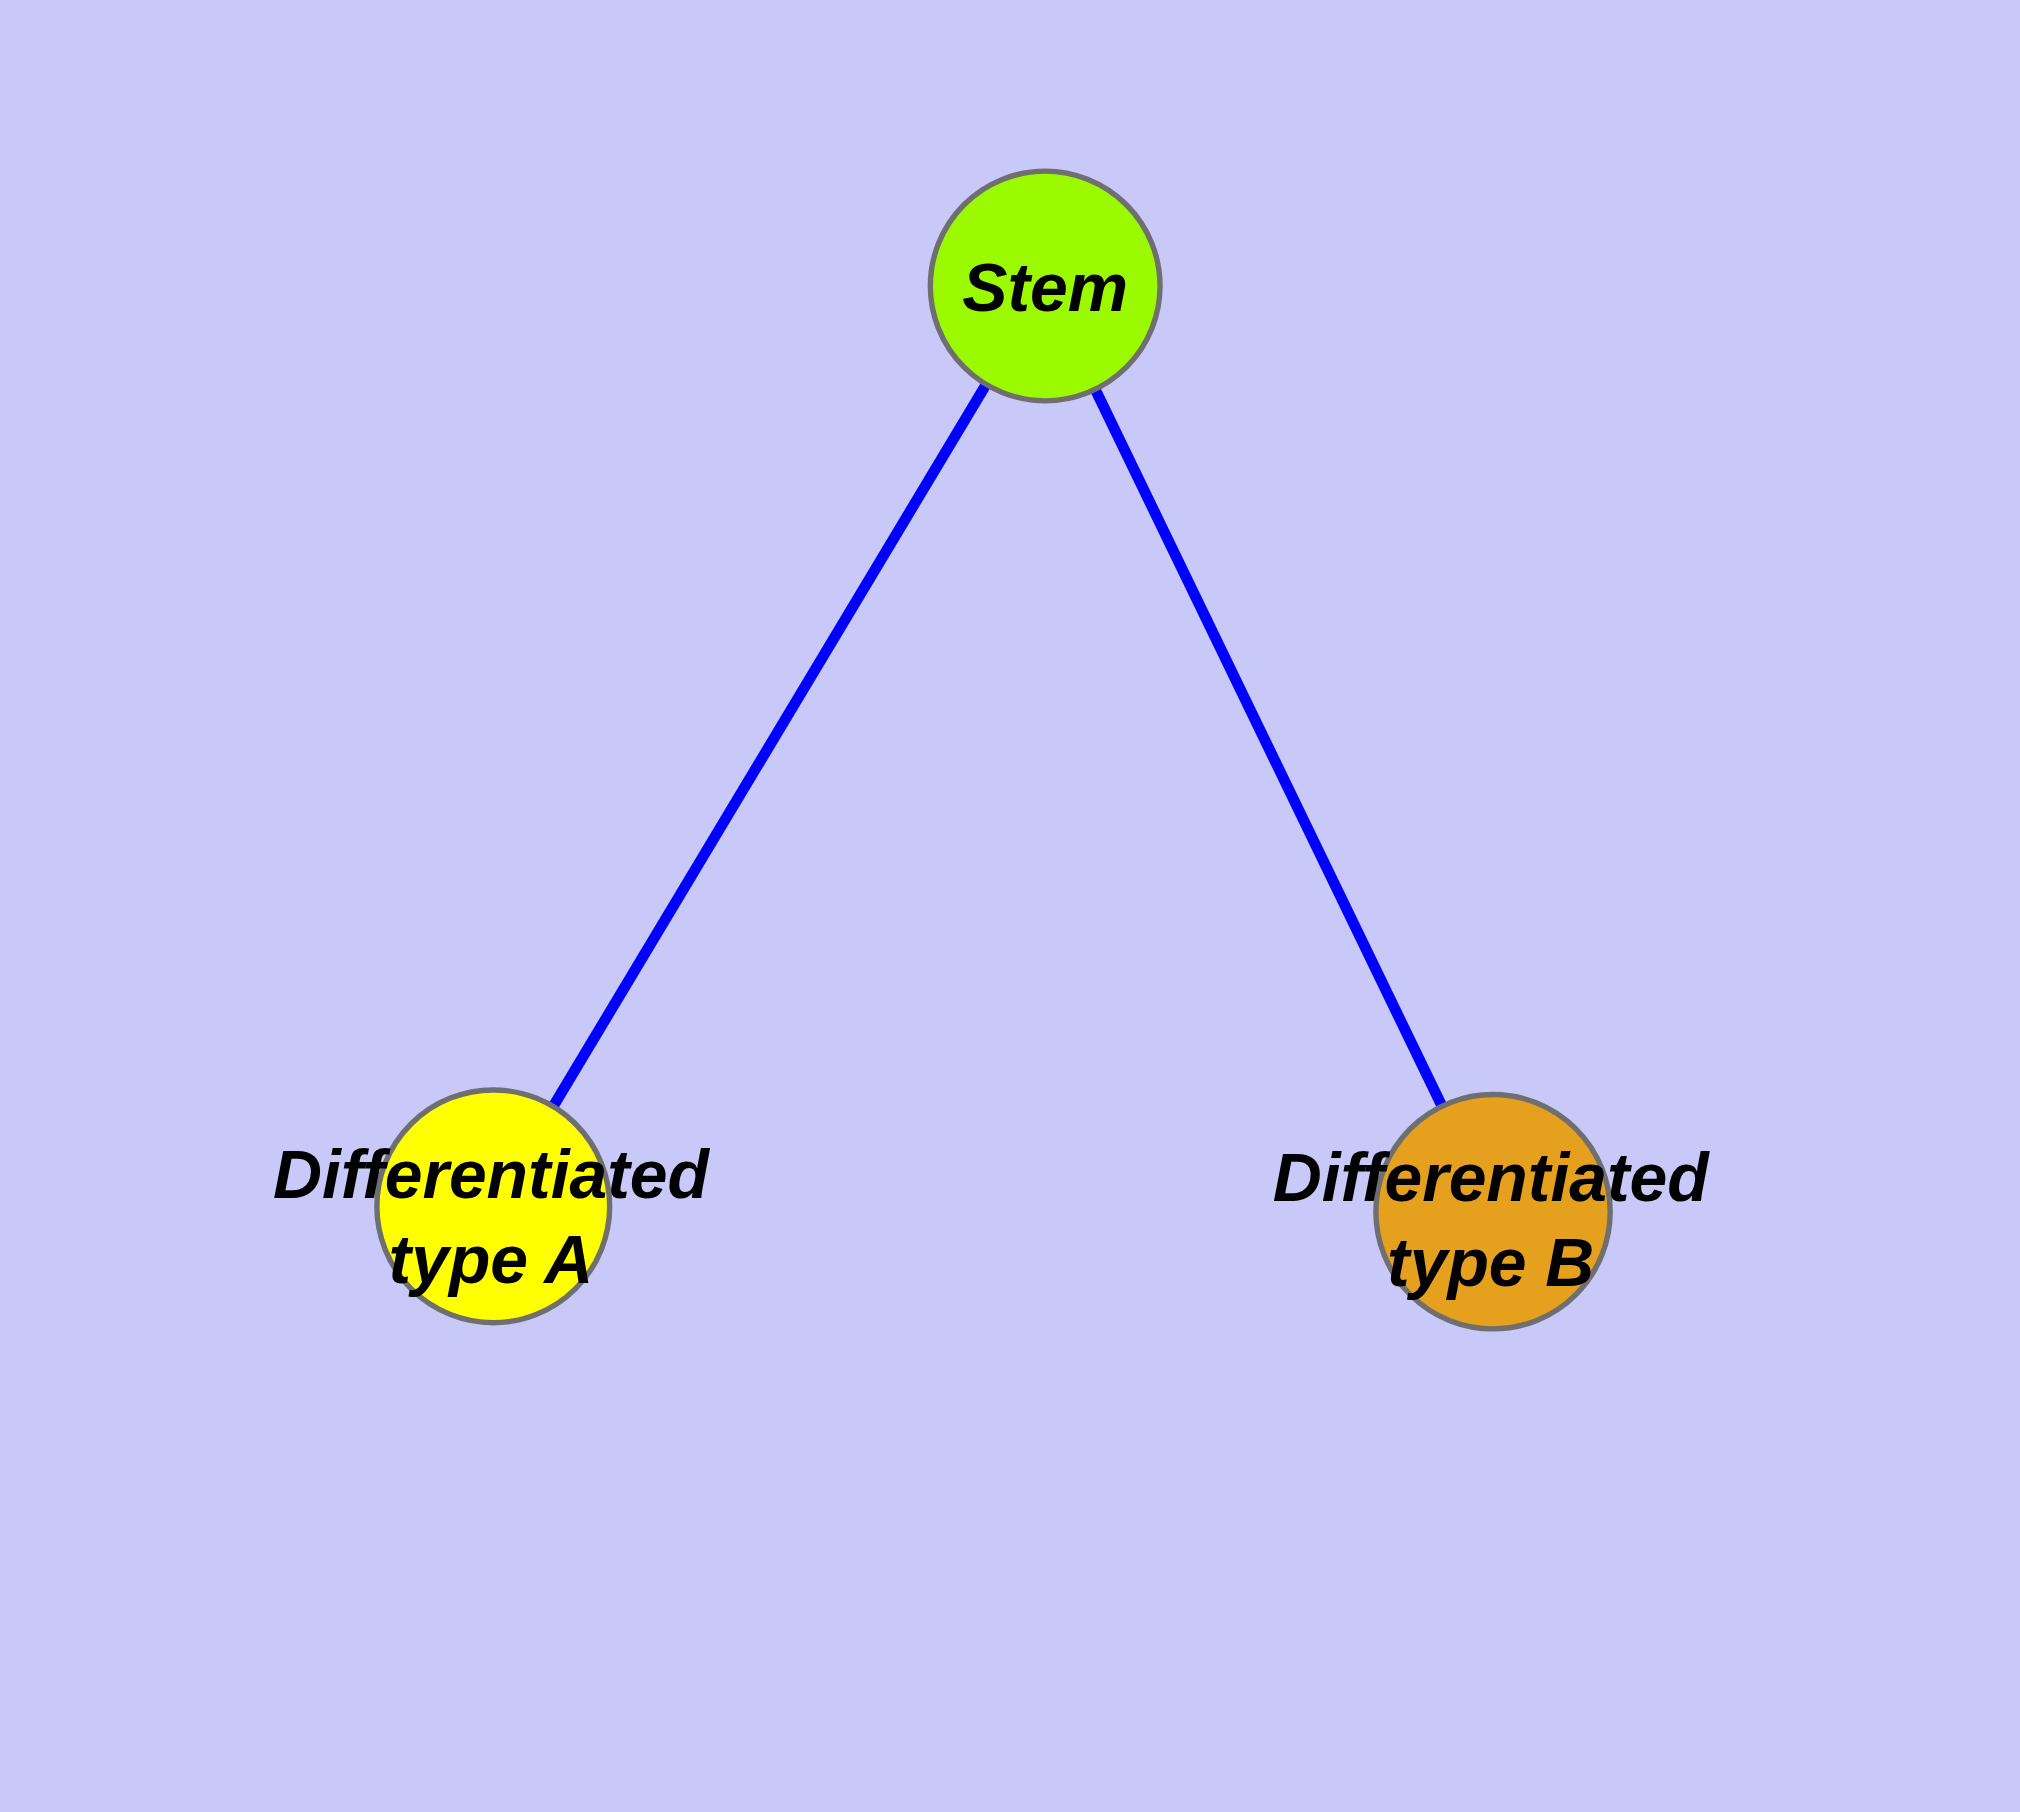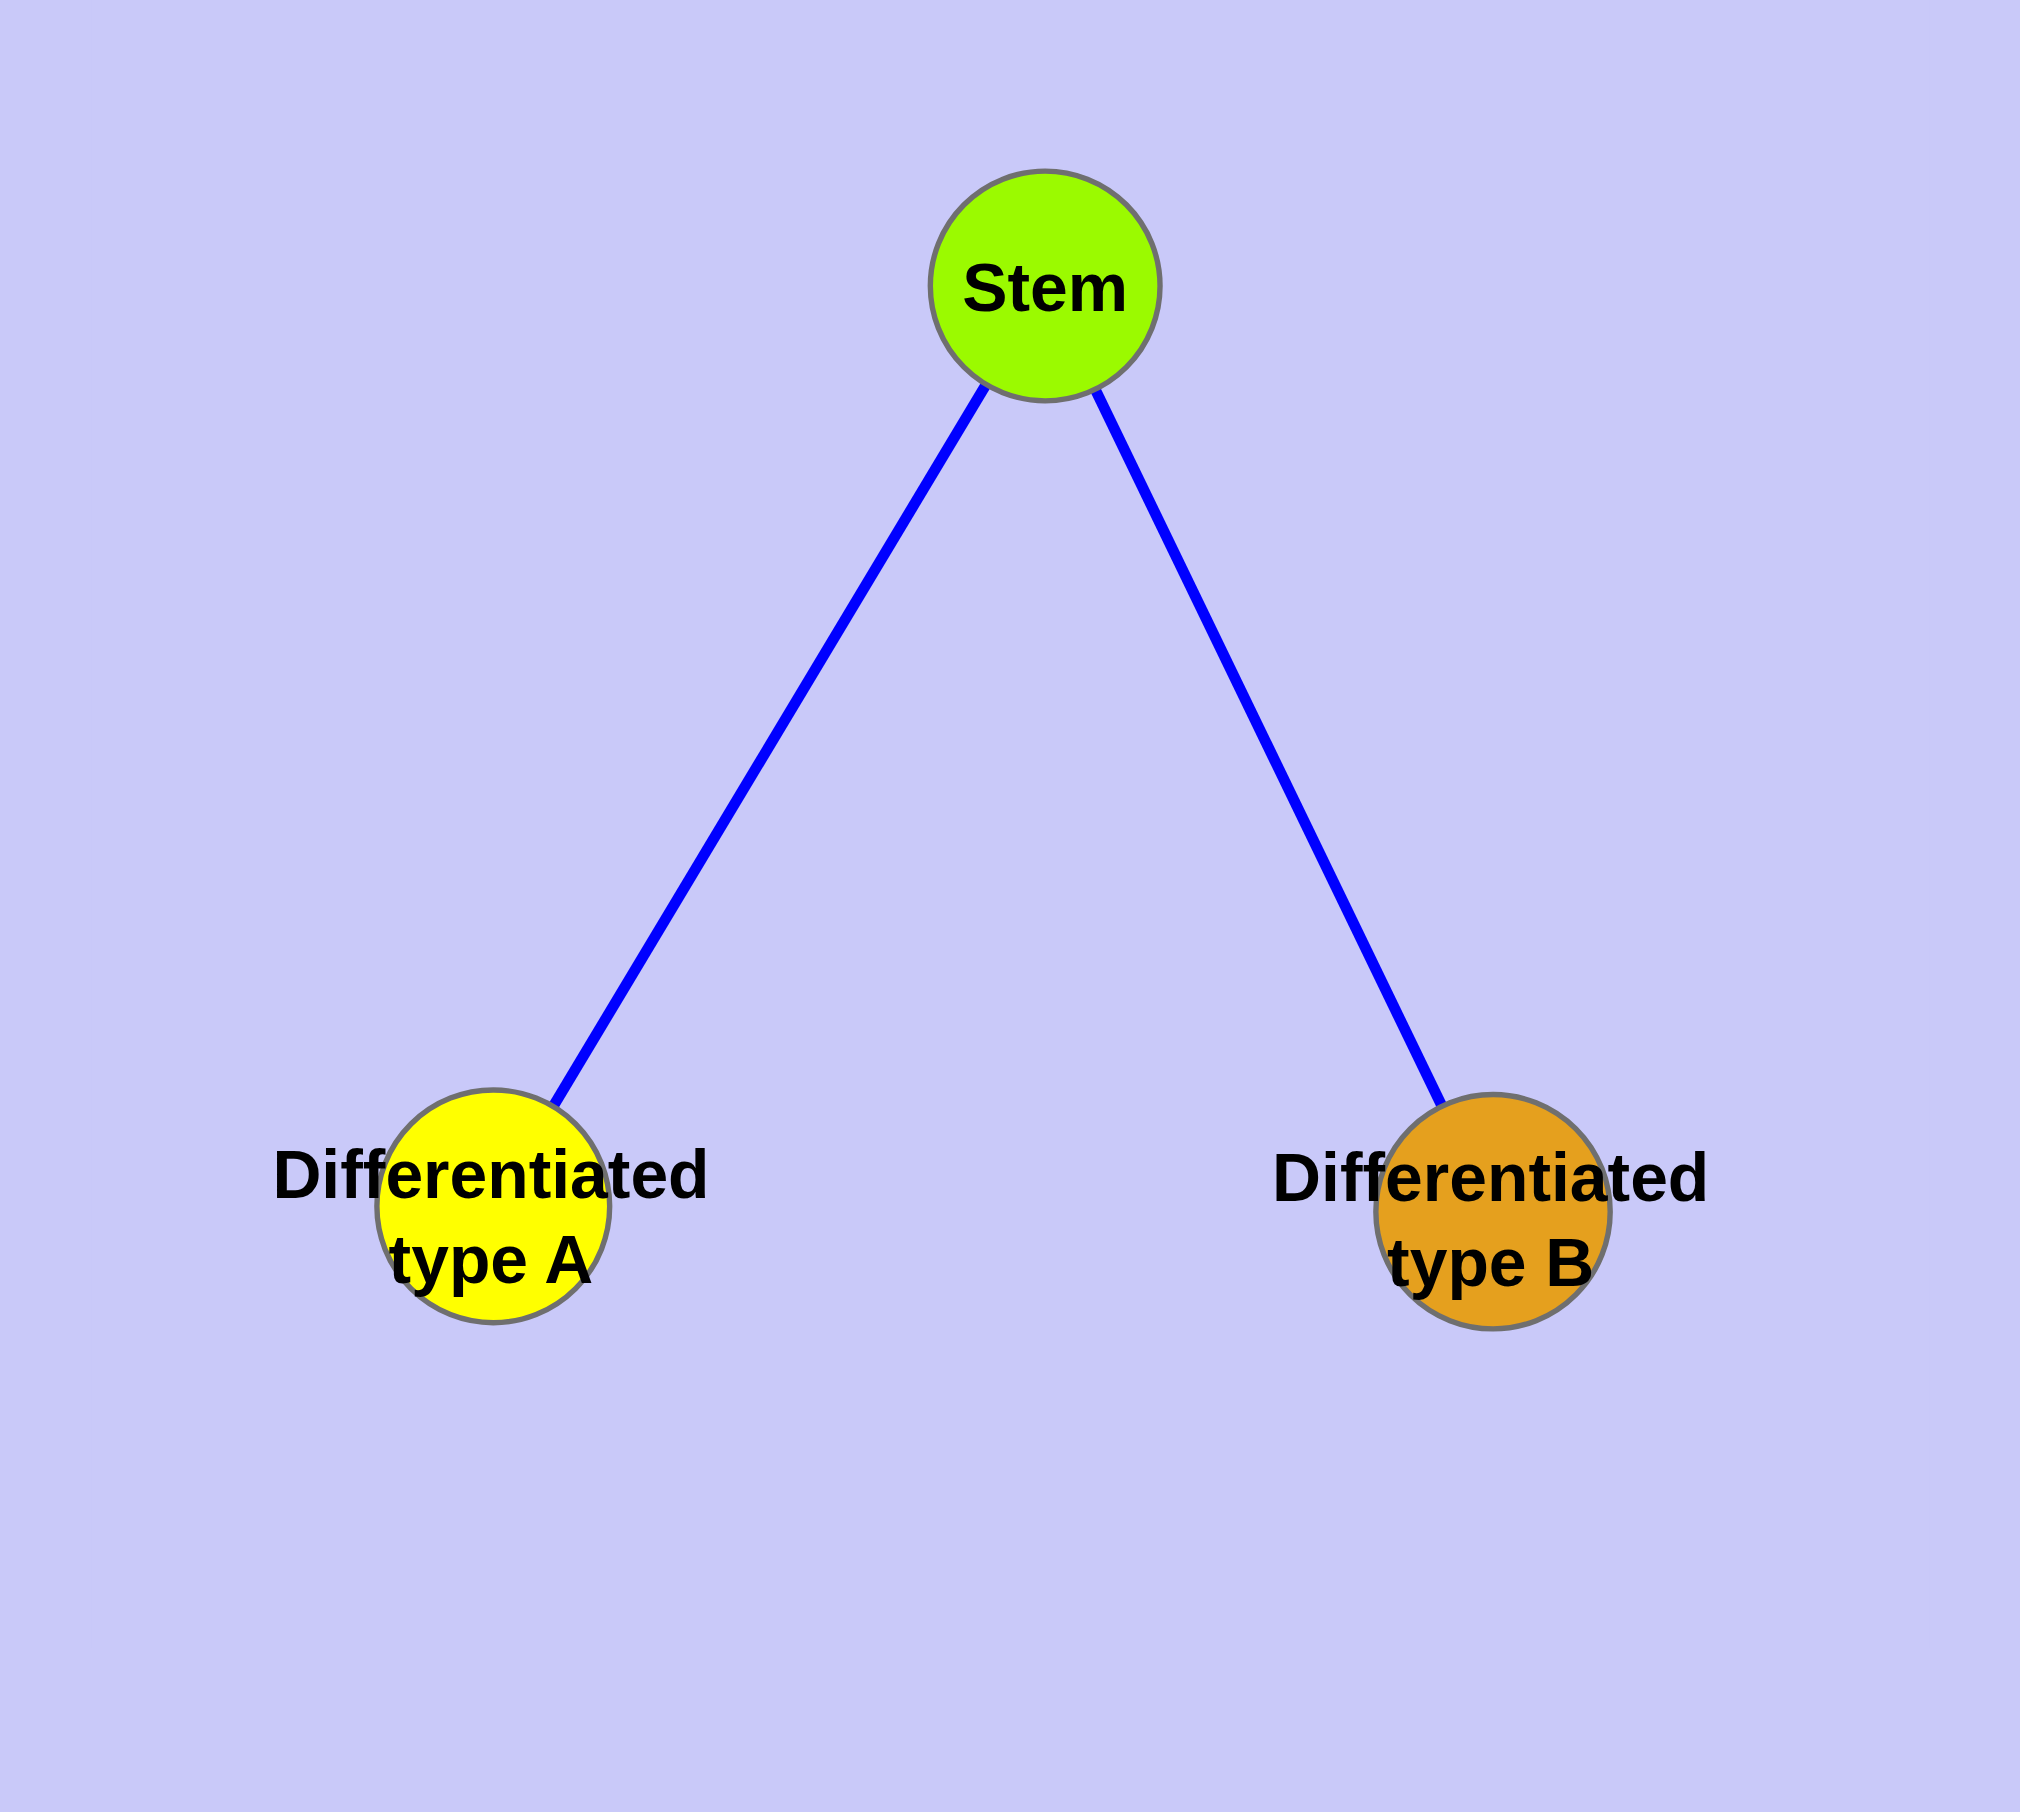--- a/index.html
+++ b/index.html
@@ -5,20 +5,21 @@
   html, body {
     margin: 0;
     padding: 0;
     background: #C9C9F9;
     overflow: hidden;
   }
   .stage {
     position: relative;
     width: 2021px;
     height: 1648px;
+    font-style: italic;
   }
   .stage svg {
     display: block;
     width: 100%;
     height: 100%;
   }
   .node-label {
     font-family: "Liberation Sans", sans-serif;
     font-weight: bold;
     font-size: 88px;

